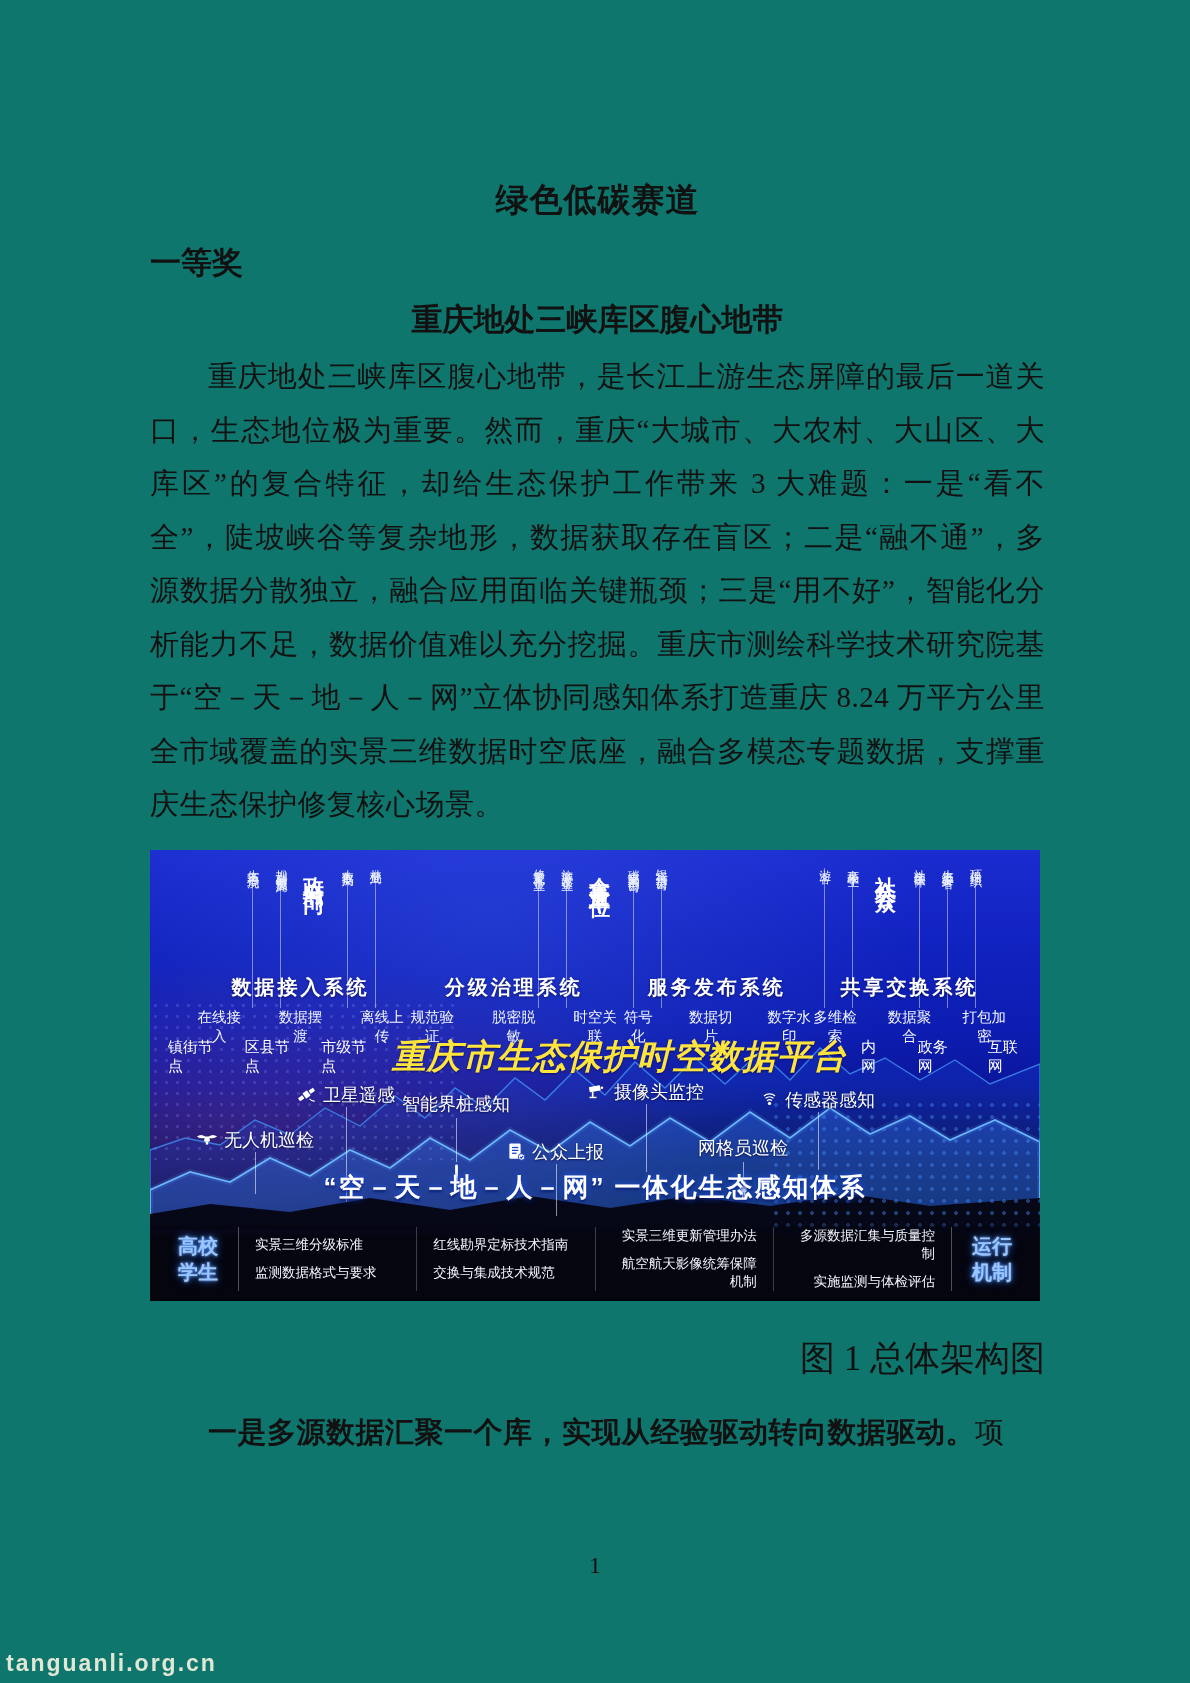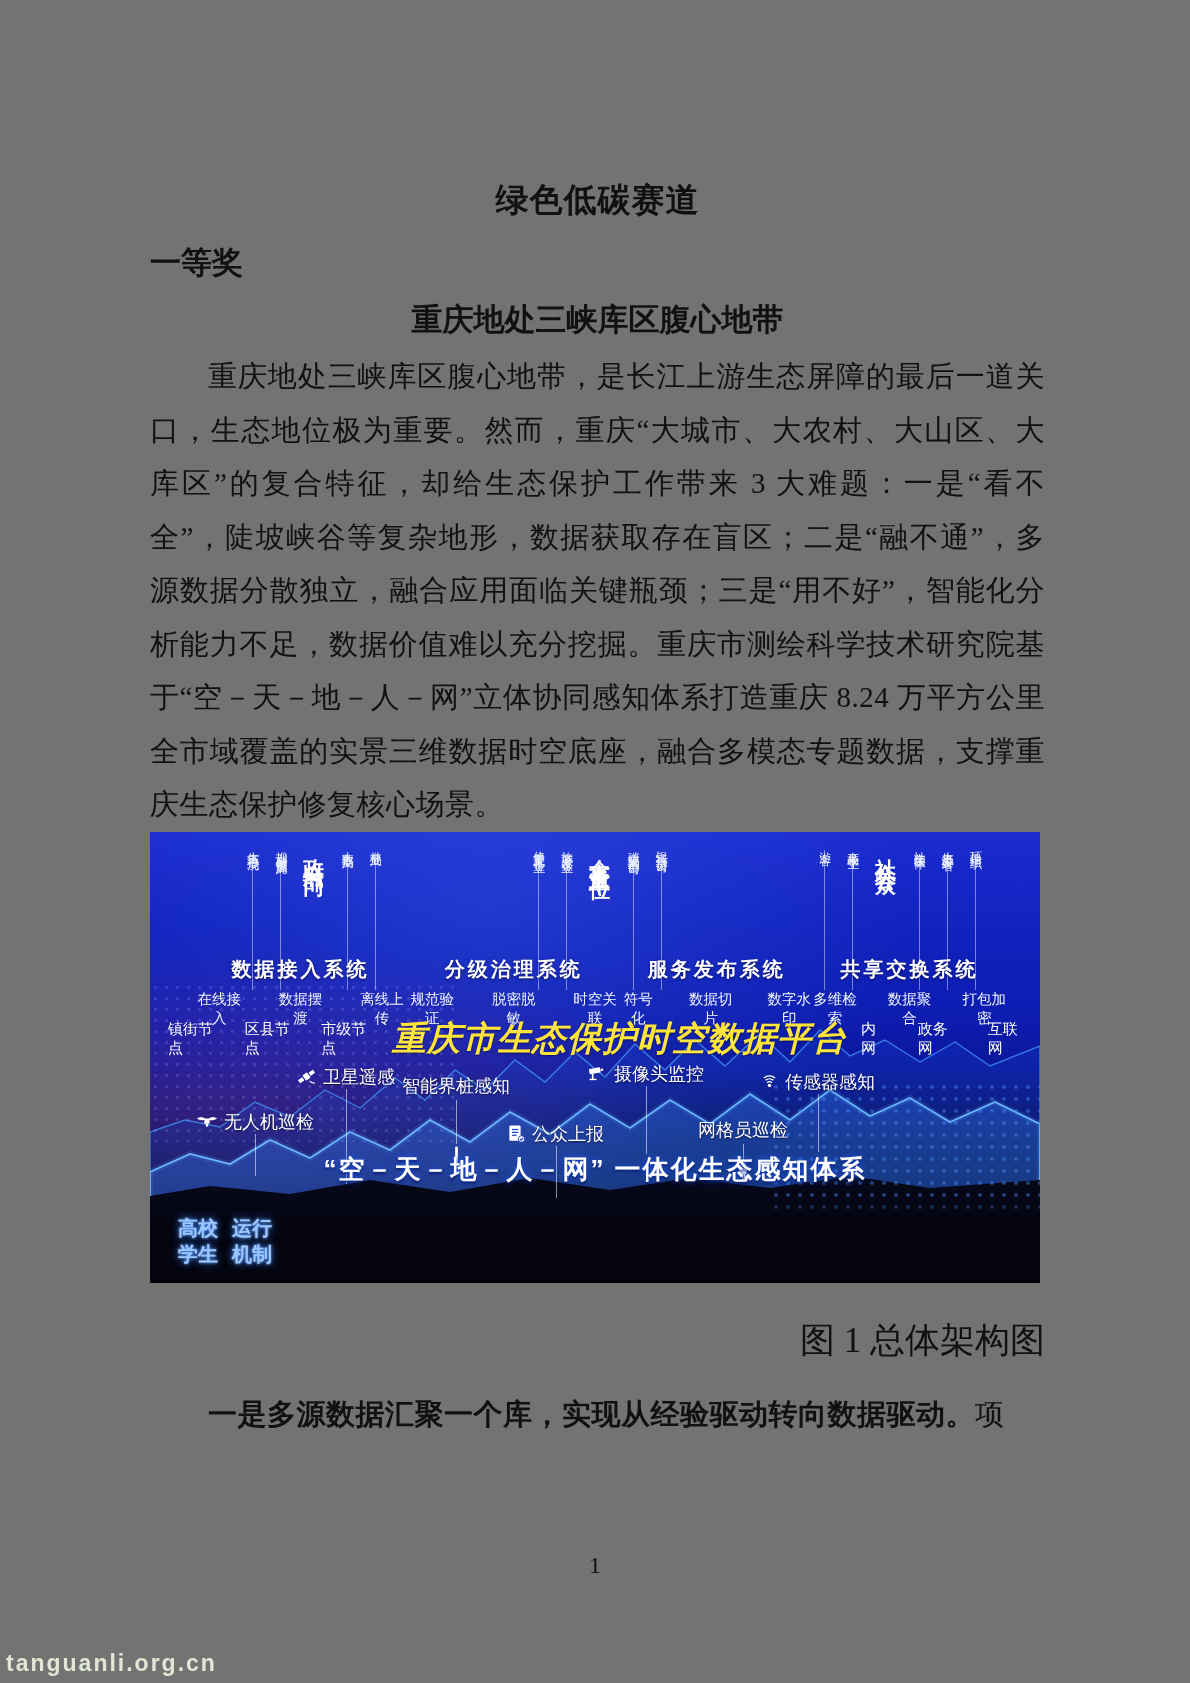--- a/index.html
+++ b/index.html
@@ -1,35 +1,35 @@
 <!DOCTYPE html>
 <html lang="zh"><head>
 <meta charset="utf-8">
 <style>
   * { margin:0; padding:0; box-sizing:border-box; }
   html,body { background:#ffffff; }
   .page {
     position:relative; width:1190px; height:1683px; margin:0 auto;
-    background:#737373; overflow:hidden;
+    background:#0f766e; overflow:hidden;
     font-family:"Liberation Serif","DejaVu Serif",serif; color:#111;
   }
   .content { position:absolute; left:150px; top:0; width:895px; padding-top:182px; }
 
   .track-title { font-size:33px; font-weight:bold; text-align:center; line-height:1.15; letter-spacing:1px; }
   .award { font-size:31px; font-weight:bold; margin-top:24px; line-height:1.2; }
   .article-title { font-size:31px; font-weight:bold; text-align:center; margin-top:20px; line-height:1.2; }
 
   .body-p {
     margin-top:12px; font-size:29px; line-height:1.845; text-align:justify;
     text-indent:2em; letter-spacing:.5px;
   }
   .body-p2 { margin-top:24px; font-size:29px; line-height:1.845; text-indent:2em; letter-spacing:.5px; }
   .body-p2 b { font-weight:bold; }
 
-  figure { }
+  figure { margin-top:18px; }
   .diagram {
     position:relative; width:890px; height:451px; overflow:hidden;
     font-family:"Liberation Sans","DejaVu Sans",sans-serif; color:#fff;
     background:
       radial-gradient(ellipse at 8% 60%, rgba(86,44,150,.55), transparent 42%),
       radial-gradient(ellipse at 38% 16%, rgba(90,130,255,.22), transparent 55%),
       linear-gradient(180deg,#1b2cd0 0%, #1123c0 20%, #0d1db2 40%, #0a169b 52%, #0a1372 60%, #070c45 70%, #05071f 83%, #030308 100%);
   }
   .dots { position:absolute; pointer-events:none;
     background-image:radial-gradient(rgba(150,160,255,.55) 1.3px, transparent 1.9px);
@@ -324,20 +324,38 @@
               </span>
               <span class="slabel">传感器感知</span>
               <i class="drop abs" style="height: 58px;"></i>
             </div>
           </div>
 
         <div class="banner">“空－天－地－人－网” 一体化生态感知体系</div>
 
         <div class="std-band">
           <div class="std-side">高校学生</div>
+          <div class="std-cols">
+              <div class="std-col">
+                <div class="std-item">实景三维分级标准</div>
+                <div class="std-item">监测数据格式与要求</div>
+              </div>
+              <div class="std-col">
+                <div class="std-item">红线勘界定标技术指南</div>
+                <div class="std-item">交换与集成技术规范</div>
+              </div>
+              <div class="std-col right">
+                <div class="std-item">实景三维更新管理办法</div>
+                <div class="std-item">航空航天影像统筹保障机制</div>
+              </div>
+              <div class="std-col right">
+                <div class="std-item">多源数据汇集与质量控制</div>
+                <div class="std-item">实施监测与体检评估</div>
+              </div>
+            </div>
           <div class="std-side">运行机制</div>
         </div>
       </div>
 
       <figcaption>图 1 总体架构图</figcaption>
     </figure>
 
     <p class="body-p2"><b>一是多源数据汇聚一个库，实现从经验驱动转向数据驱动。</b><span>项</span></p>
   </div>
 

